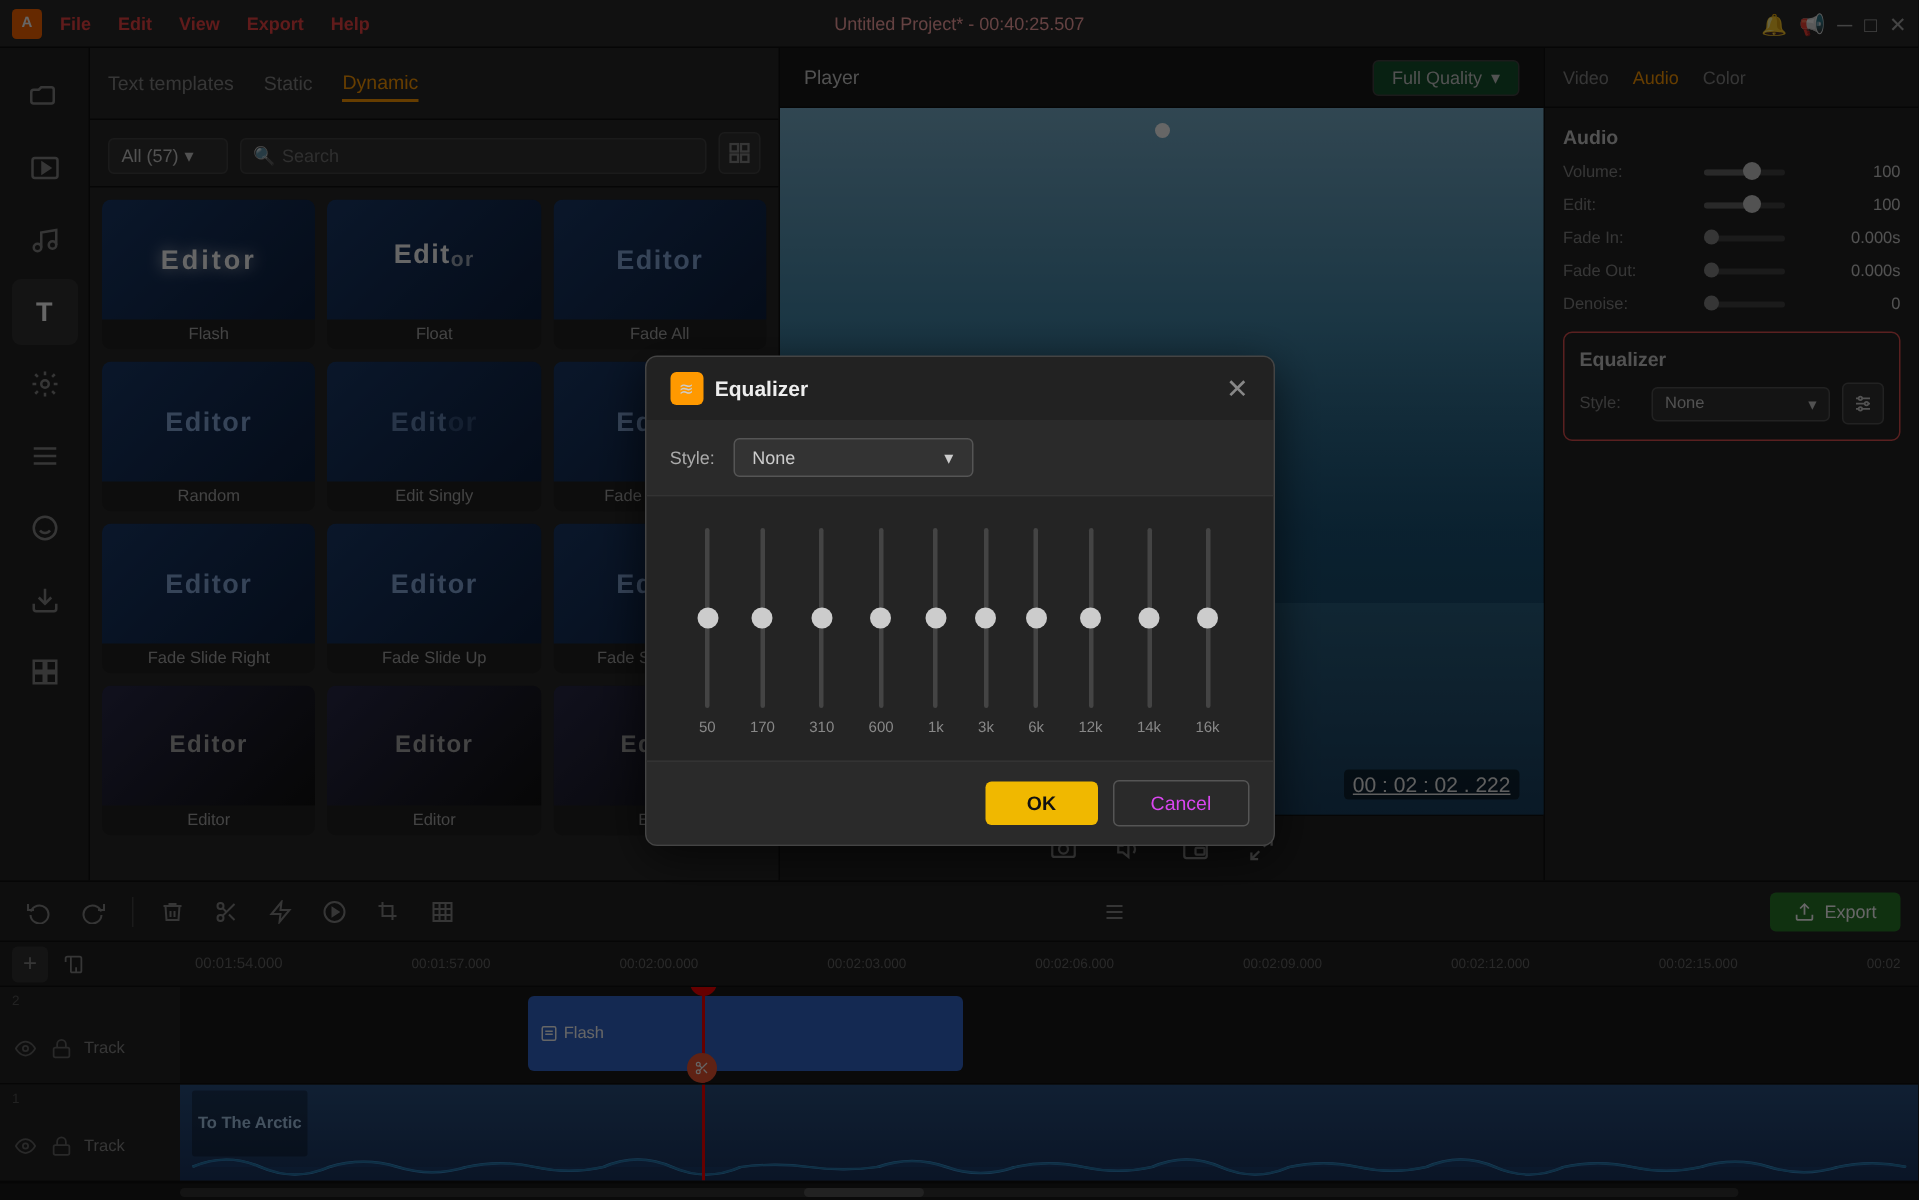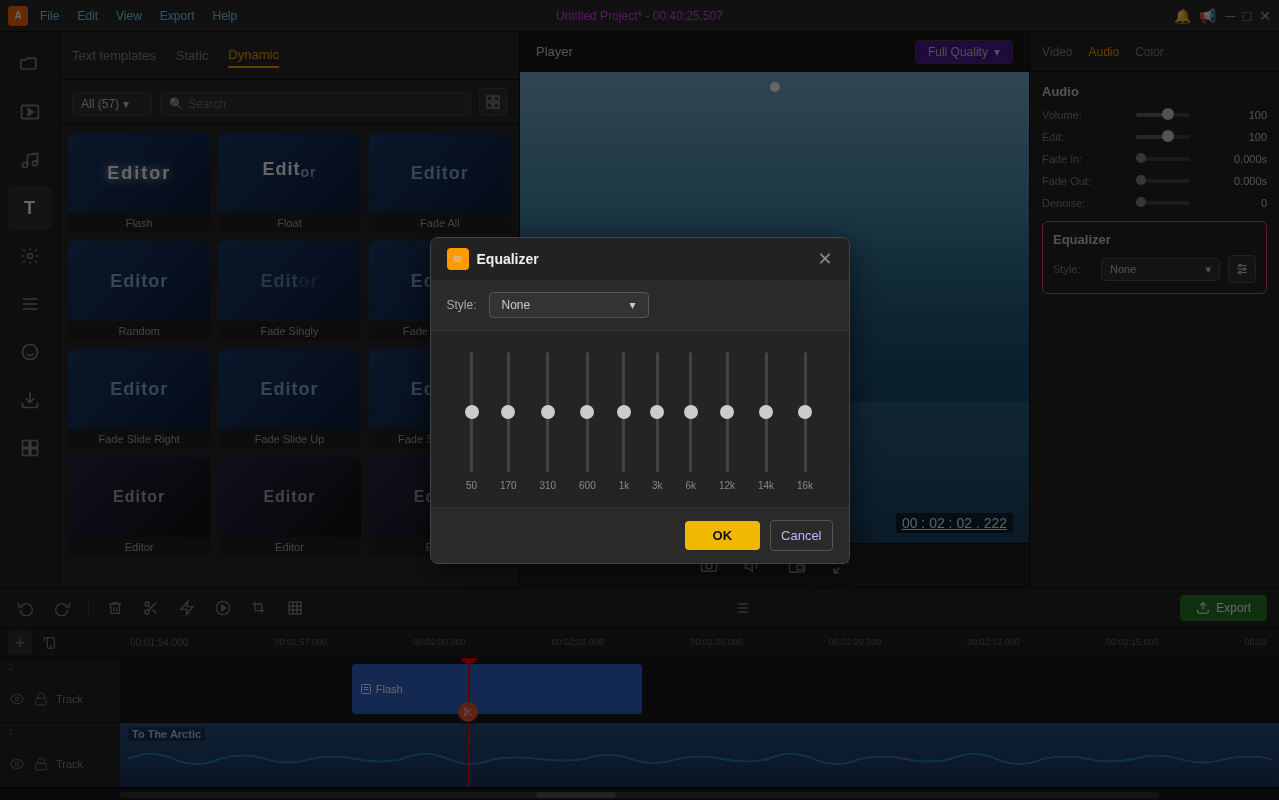--- a/index.html
+++ b/index.html
@@ -2,23 +2,23 @@
 <html><head>
   <meta charset="utf-8">
   <style>
     * { box-sizing: border-box; margin: 0; padding: 0; }
     body { width: 1279px; height: 800px; background: #1a1a1a; font-family: Arial, sans-serif; color: #ccc; overflow: hidden; font-size: 12px; }
 
     
     #titlebar { height: 32px; background: #2b2b2b; display: flex; align-items: center; justify-content: space-between; padding: 0 8px; border-bottom: 1px solid #111; }
     #titlebar-left { display: flex; align-items: center; gap: 12px; }
     #app-logo { width: 20px; height: 20px; background: #ff6600; border-radius: 3px; display: flex; align-items: center; justify-content: center; font-size: 10px; font-weight: bold; color: white; }
-    #titlebar-menu { display: flex; gap: 18px; font-size: 12px; color: #7dd3fc; }
+    #titlebar-menu { display: flex; gap: 18px; font-size: 12px; color: #ef4444; font-weight: bold; }
     #titlebar-menu span { cursor: pointer; }
-    #titlebar-title { font-size: 12px; color: #d946ef; position: absolute; left: 50%; transform: translateX(-50%); }
+    #titlebar-title { font-size: 12px; color: #fca5a5; position: absolute; left: 50%; transform: translateX(-50%); }
     #titlebar-controls { display: flex; gap: 8px; }
     #titlebar-controls span { cursor: pointer; font-size: 14px; color: #aaa; }
 
     
     #main { display: flex; height: calc(800px - 32px); }
 
     
     #sidebar { width: 60px; background: #252525; display: flex; flex-direction: column; align-items: center; padding-top: 10px; gap: 4px; border-right: 1px solid #111; }
     .sidebar-icon { width: 44px; height: 44px; display: flex; flex-direction: column; align-items: center; justify-content: center; cursor: pointer; border-radius: 6px; gap: 2px; font-size: 9px; color: #888; }
     .sidebar-icon.active { background: #333; color: #fff; }
@@ -42,21 +42,21 @@
     #template-grid::-webkit-scrollbar-track { background: #2a2a2a; }
     #template-grid::-webkit-scrollbar-thumb { background: #555; border-radius: 3px; }
     .template-item { background: #222; border-radius: 6px; overflow: hidden; cursor: pointer; display: flex; flex-direction: column; }
     .template-thumb { height: 80px; background: linear-gradient(135deg, #1e3a5f 0%, #2d5a8e 100%); display: flex; align-items: center; justify-content: center; font-size: 22px; font-weight: bold; color: #fff; position: relative; overflow: hidden; }
     .template-name { padding: 4px 6px; text-align: center; font-size: 11px; color: #aaa; }
 
     
     #player-area { flex: 1; background: #1a1a1a; display: flex; flex-direction: column; }
     #player-header { height: 40px; display: flex; align-items: center; padding: 0 16px; justify-content: space-between; border-bottom: 1px solid #111; }
     #player-header-title { font-size: 13px; color: #ccc; }
-    .quality-dropdown { background: #4c1d95; border: 1px solid #444; border-radius: 4px; color: #ccc; padding: 4px 12px; font-size: 12px; display: flex; align-items: center; gap: 6px; cursor: pointer; }
+    .quality-dropdown { background: #14532d; border: 1px solid #444; border-radius: 4px; color: #ccc; padding: 4px 12px; font-size: 12px; display: flex; align-items: center; gap: 6px; cursor: pointer; }
     #player-viewport { flex: 1; background: #0d0d0d; display: flex; align-items: center; justify-content: center; position: relative; }
     #player-timecode { position: absolute; bottom: 10px; right: 16px; font-size: 14px; color: #eee; background: rgba(0,0,0,0.5); padding: 2px 6px; border-radius: 3px; text-decoration: underline; }
     #player-controls { height: 44px; display: flex; align-items: center; justify-content: center; gap: 16px; padding: 0 16px; background: #222; border-top: 1px solid #111; }
     .player-btn { width: 28px; height: 28px; display: flex; align-items: center; justify-content: center; cursor: pointer; color: #aaa; }
 
     
     #right-panel { width: 250px; background: #252525; border-left: 1px solid #111; display: flex; flex-direction: column; }
     #right-panel-tabs { display: flex; align-items: center; height: 40px; padding: 0 12px; border-bottom: 1px solid #111; gap: 16px; }
     .right-tab { font-size: 12px; color: #888; cursor: pointer; }
     .right-tab.active { color: #f90; }
@@ -100,21 +100,21 @@
     #eq-style-label { font-size: 12px; color: #aaa; }
     #eq-style-select { background: #333; border: 1px solid #555; border-radius: 4px; color: #ccc; padding: 5px 12px; font-size: 12px; width: 160px; display: flex; align-items: center; justify-content: space-between; cursor: pointer; }
     #eq-body { padding: 20px 16px 16px; background: #242424; }
     #eq-bars { display: flex; align-items: flex-end; justify-content: space-around; height: 140px; padding: 0 8px; position: relative; }
     .eq-bar-container { display: flex; flex-direction: column; align-items: center; gap: 0; }
     .eq-bar-track { width: 3px; height: 120px; background: #444; border-radius: 2px; position: relative; display: flex; align-items: center; justify-content: center; }
     .eq-bar-thumb { position: absolute; width: 14px; height: 14px; background: #ccc; border-radius: 50%; cursor: pointer; z-index: 2; }
     .eq-label { font-size: 10px; color: #888; margin-top: 8px; }
     #eq-footer { padding: 12px 16px; background: #2a2a2a; display: flex; align-items: center; justify-content: flex-end; gap: 10px; border-top: 1px solid #333; }
     #eq-ok-btn { background: #f0b800; color: #111; border: none; border-radius: 4px; padding: 7px 28px; font-size: 13px; font-weight: bold; cursor: pointer; }
-    #eq-cancel-btn { background: transparent; color: #c4b5fd; border: 1px solid #555; border-radius: 4px; padding: 7px 10px; font-size: 13px; cursor: pointer; }
+    #eq-cancel-btn { background: transparent; color: #d946ef; border: 1px solid #555; border-radius: 4px; padding: 7px 24px; font-size: 13px; cursor: pointer; }
 
     
     #timeline-scroll { height: 12px; background: #1a1a1a; border-top: 1px solid #111; display: flex; align-items: center; padding: 0 120px; }
     .scroll-track { flex: 1; height: 6px; background: #333; border-radius: 3px; position: relative; }
     .scroll-thumb { width: 80px; height: 6px; background: #555; border-radius: 3px; position: absolute; left: 40%; }
 
     
     .thumb-flash { background: linear-gradient(135deg, #1a3a6a 0%, #0d2040 100%); }
     .thumb-float { background: linear-gradient(135deg, #1a3a6a 0%, #0d2040 100%); }
     .thumb-fadeall { background: linear-gradient(135deg, #1a3a6a 0%, #0d2040 100%); }
@@ -275,21 +275,21 @@
           <div class="template-thumb thumb-random">
               <span class="fade-text">Editor</span>
             </div>
           <div class="template-name">Random</div>
         </div>
 
         <div class="template-item">
           <div class="template-thumb thumb-fadesingly">
               <span class="fade-text" style="opacity:0.7;">Edit<span style="opacity:0.4;">or</span></span>
             </div>
-          <div class="template-name">Fade Singly</div>
+          <div class="template-name">Edit Singly</div>
         </div>
 
         <div class="template-item">
           <div class="template-thumb thumb-fadeslideleft">
               <span class="fade-text">Editor</span>
             </div>
           <div class="template-name">Fade Slide Left</div>
         </div>
 
         <div class="template-item">
@@ -622,21 +622,21 @@
                     <path d="M7 11V7a5 5 0 0110 0v4"></path>
                   </svg>
               </div>
               <span style="font-size:11px; color:#888;">Track</span>
             </div>
           </div>
         </div>
         <div class="track-content" style="position:relative; overflow:hidden;">
 
           <div class="track-clip" style="left:0; width:100%; background:linear-gradient(180deg, #2a5080 0%, #1a3560 100%); top:0; height:65px; border-radius:0; padding:4px 8px; display:flex; flex-direction:column; justify-content:flex-start; align-items:flex-start;">
-            <span style="font-size:11px; color:#aaccee; font-weight:bold; background:rgba(0,0,0,0.3); padding:1px 4px; border-radius:2px;">To The Arctic</span>
+            <span style="font-size:11px; color:#aaccee; font-weight:bold; background:rgba(0,0,0,0.3); padding:16px 4px; border-radius:2px;">To The Arctic</span>
 
             <div style="width:100%; height:35px; display:flex; align-items:center; gap:1px; padding:4px 0; overflow:hidden;">
               <svg width="100%" height="30" viewBox="0 0 500 30" preserveAspectRatio="none">
                 <path d="M0,15 Q10,5 20,15 Q30,25 40,15 Q50,8 60,15 Q70,22 80,15 Q90,10 100,15 Q110,20 120,15 Q130,5 140,15 Q150,25 160,15 Q170,12 180,15 Q190,18 200,15 Q210,7 220,15 Q230,23 240,15 Q250,10 260,15 Q270,20 280,15 Q290,5 300,15 Q310,25 320,15 Q330,10 340,15 Q350,20 360,15 Q370,5 380,15 Q390,25 400,15 Q410,10 420,15 Q430,20 440,15 Q450,8 460,15 Q470,22 480,15 Q490,10 500,15" stroke="#4499dd" stroke-width="1.5" fill="none"></path>
                 <path d="M0,15 Q10,5 20,15 Q30,25 40,15 Q50,8 60,15 Q70,22 80,15 Q90,10 100,15 Q110,20 120,15 Q130,5 140,15 Q150,25 160,15 Q170,12 180,15 Q190,18 200,15 Q210,7 220,15 Q230,23 240,15 Q250,10 260,15 Q270,20 280,15 Q290,5 300,15 Q310,25 320,15 Q330,10 340,15 Q350,20 360,15 Q370,5 380,15 Q390,25 400,15 Q410,10 420,15 Q430,20 440,15 Q450,8 460,15 Q470,22 480,15 Q490,10 500,15" stroke="#2277aa" stroke-width="1" fill="rgba(30,80,140,0.3)"></path>
               </svg>
             </div>
           </div>
 
           <div style="position:absolute; left:30%; top:0; bottom:0; width:2px; background:#f00; z-index:5;"></div>

